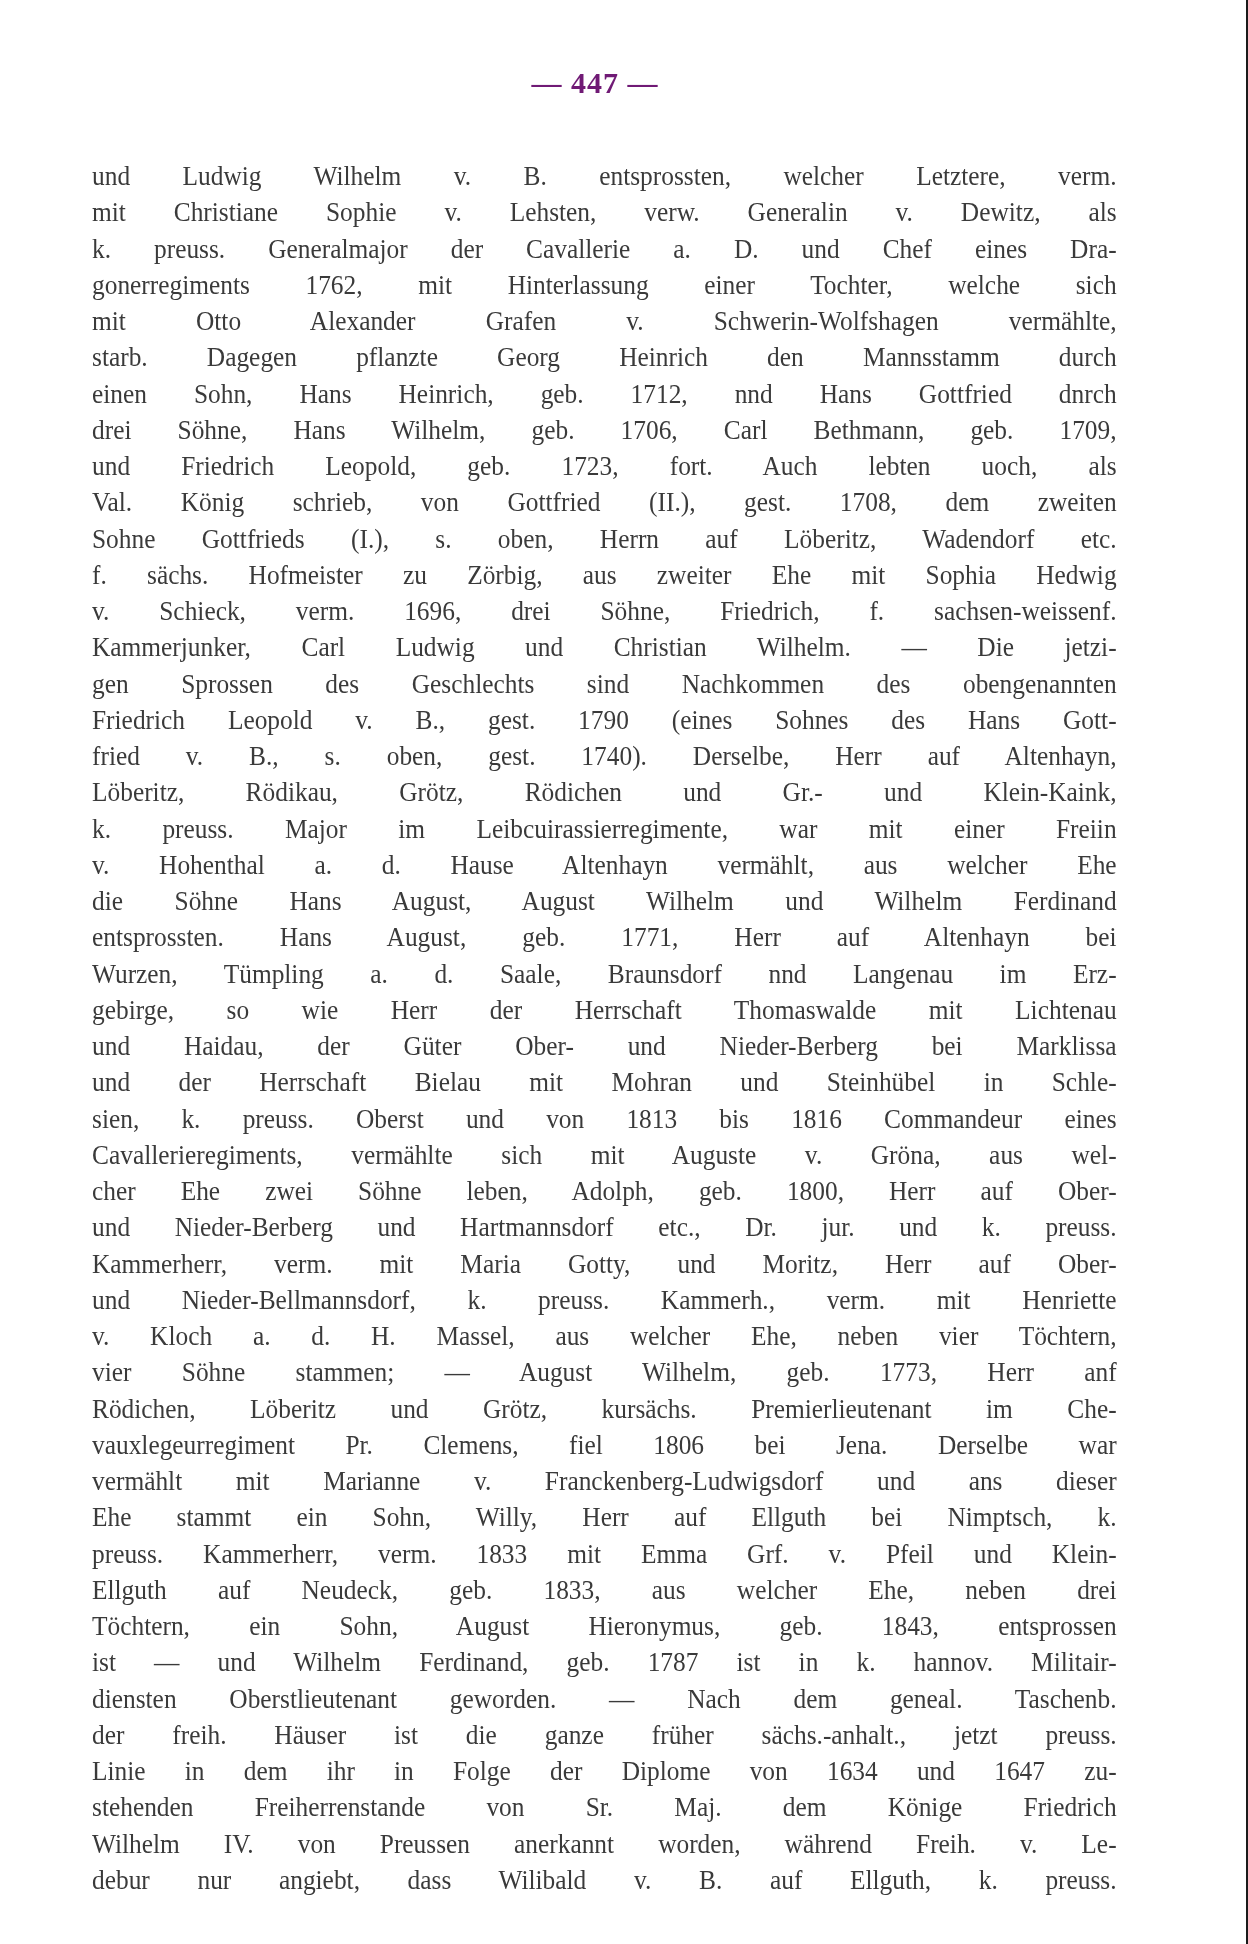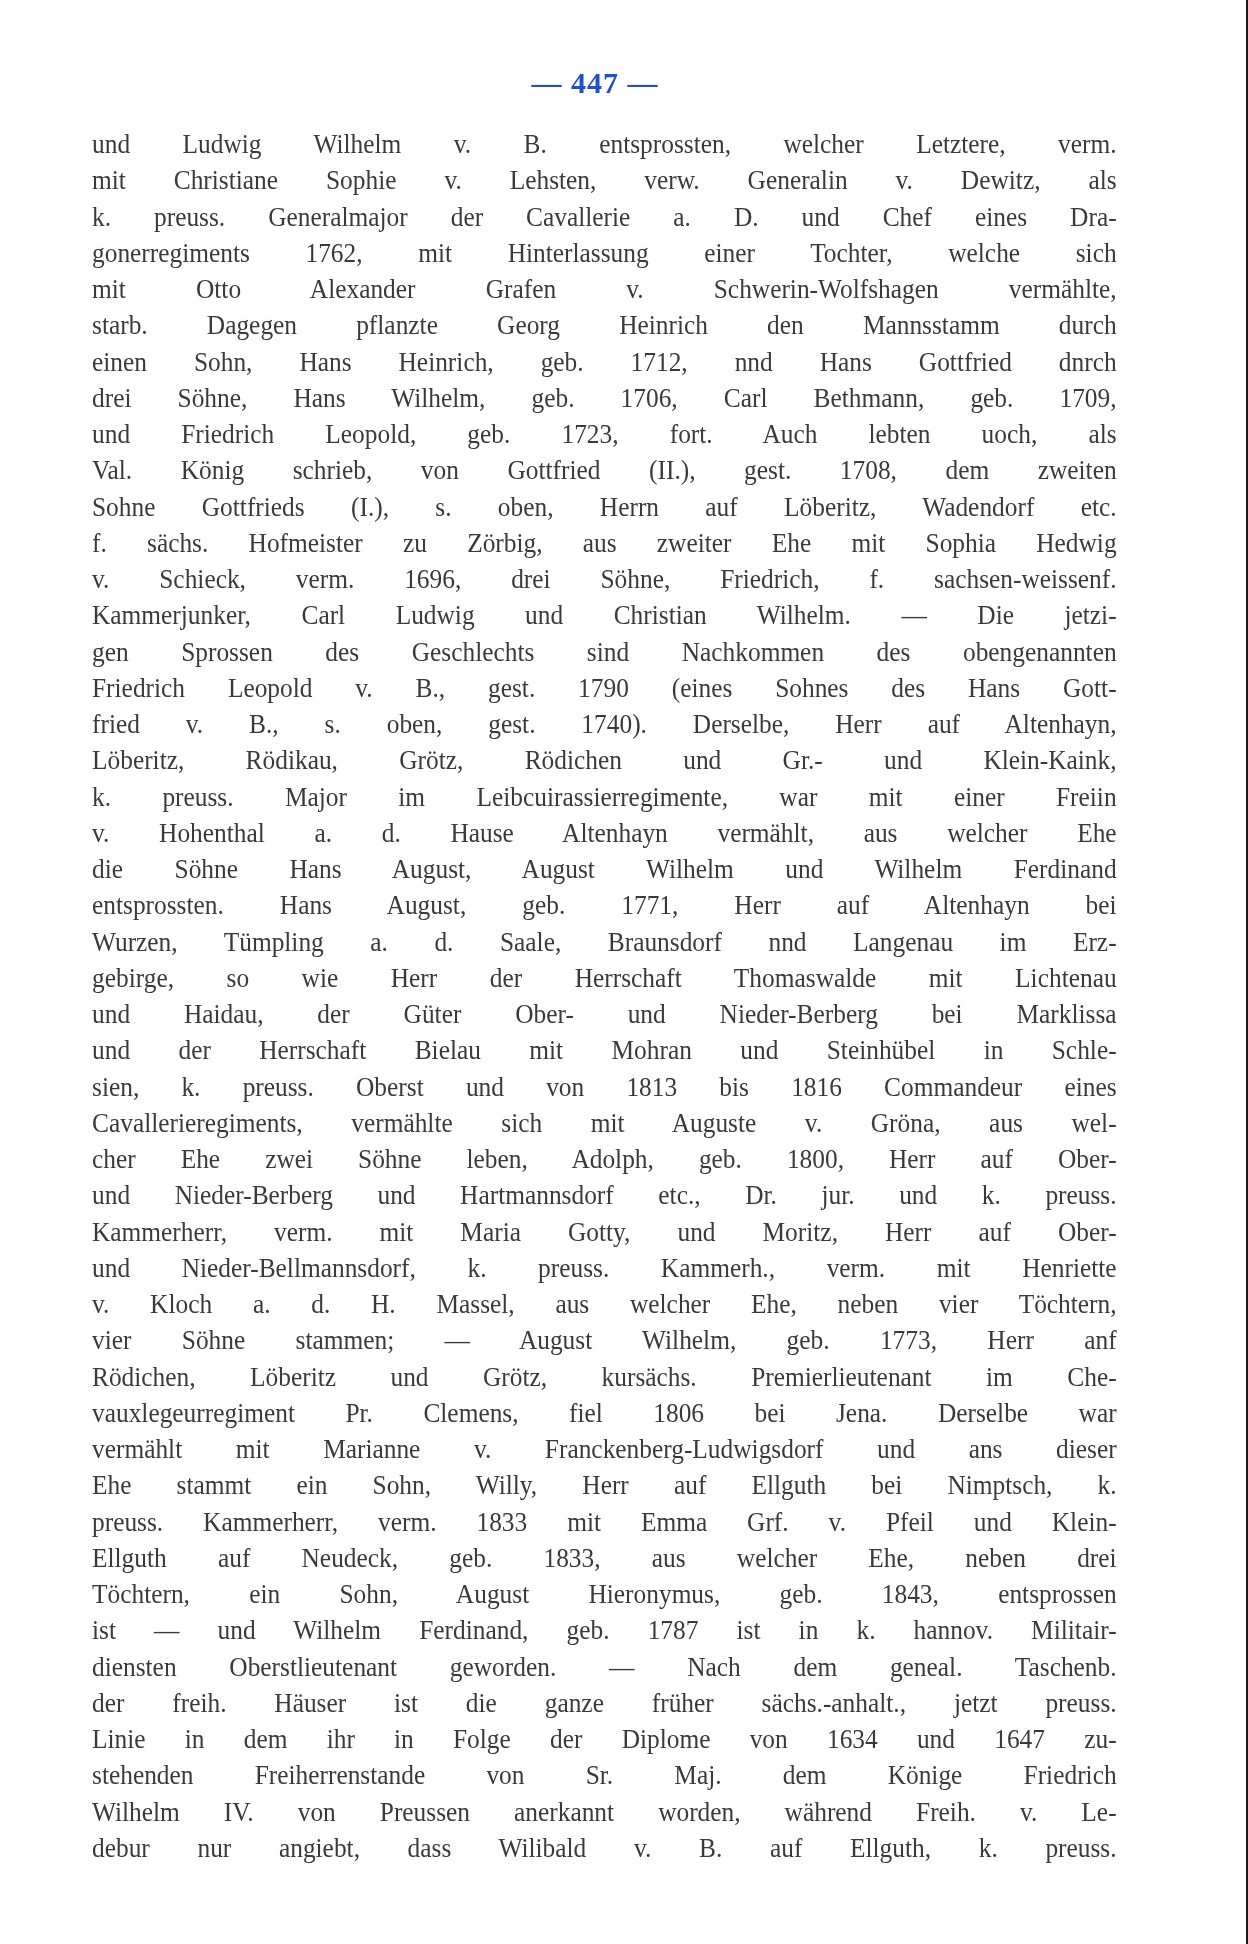--- a/index.html
+++ b/index.html
@@ -8,25 +8,25 @@
       position: absolute; left: 0; top: 0; width: 1248px; height: 1944px;
       background: #ffffff;
       font-family: "Liberation Serif", "DejaVu Serif", serif;
       color: #2a2a2a;
     }
     .edge {
       position: absolute; right: 0; top: 0; width: 2px; height: 1944px; background: #1a1a1a;
     }
     .page-number {
       position: absolute; top: 66px; left: 0; width: 1190px;
-      text-align: center; font-size: 30px; font-weight: bold; color: #1d4ed8;
+      text-align: center; font-size: 30px; font-weight: bold; color: #701a75;
       letter-spacing: 1px;
     }
     .body-text {
-      position: absolute; top: 126px; left: 92px; width: 1026px;
+      position: absolute; top: 158px; left: 92px; width: 1026px;
     }
     .line {
       height: 36.25px; line-height: 36.25px;
       font-size: 27px;
       text-align: justify; text-align-last: justify;
       white-space: nowrap; overflow: visible;
       color: #3a3a3a;
       transform: scaleX(0.94); transform-origin: left center;
       width: 1090px;
     }

